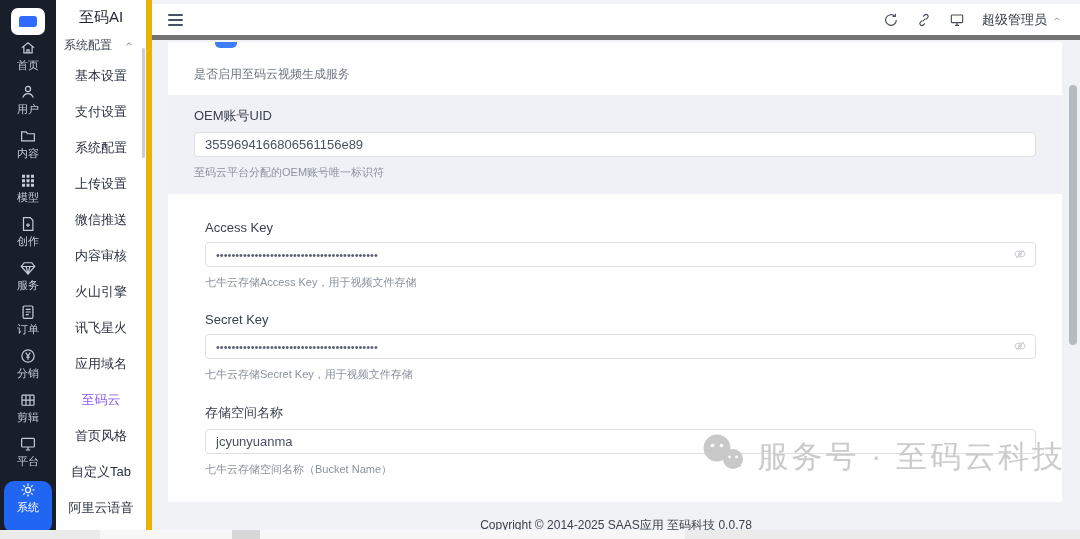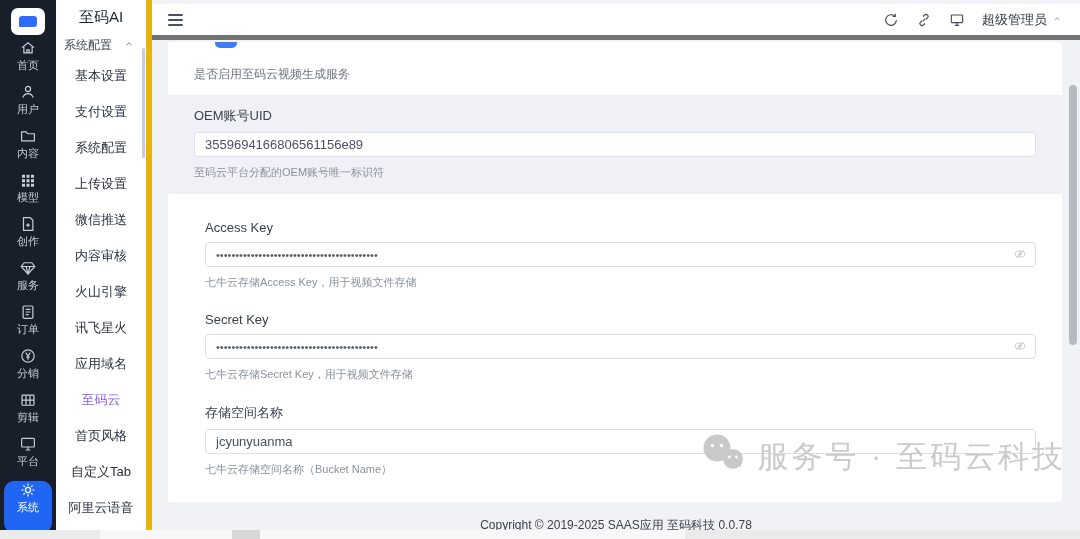--- a/index.html
+++ b/index.html
@@ -293,21 +293,21 @@
               <circle cx="34" cy="26" r="10" fill="#c9c9c9"></circle>
               <path d="M42 34l-1-5-5 2z" fill="#c9c9c9"></path>
               <circle cx="30.5" cy="24" r="1.4" fill="#fff"></circle>
               <circle cx="37.5" cy="24" r="1.4" fill="#fff"></circle>
             </svg></span>
         <span>服务号 · 至码云科技</span>
       </div>
     </div>
 
     <div class="footer">
-      <span>Copyright © 2019-2025 SAAS应用  至码科技 0.0.78</span>
+      <span>Copyright © 2014-2025 SAAS应用  至码科技 0.0.78</span>
     </div>
 
     <div class="main-scrollbar"></div>
   </div>
 
   <div class="bottom-strip">
     <div class="seg1"></div>
     <div class="seg2"></div>
   </div>
 </div>

